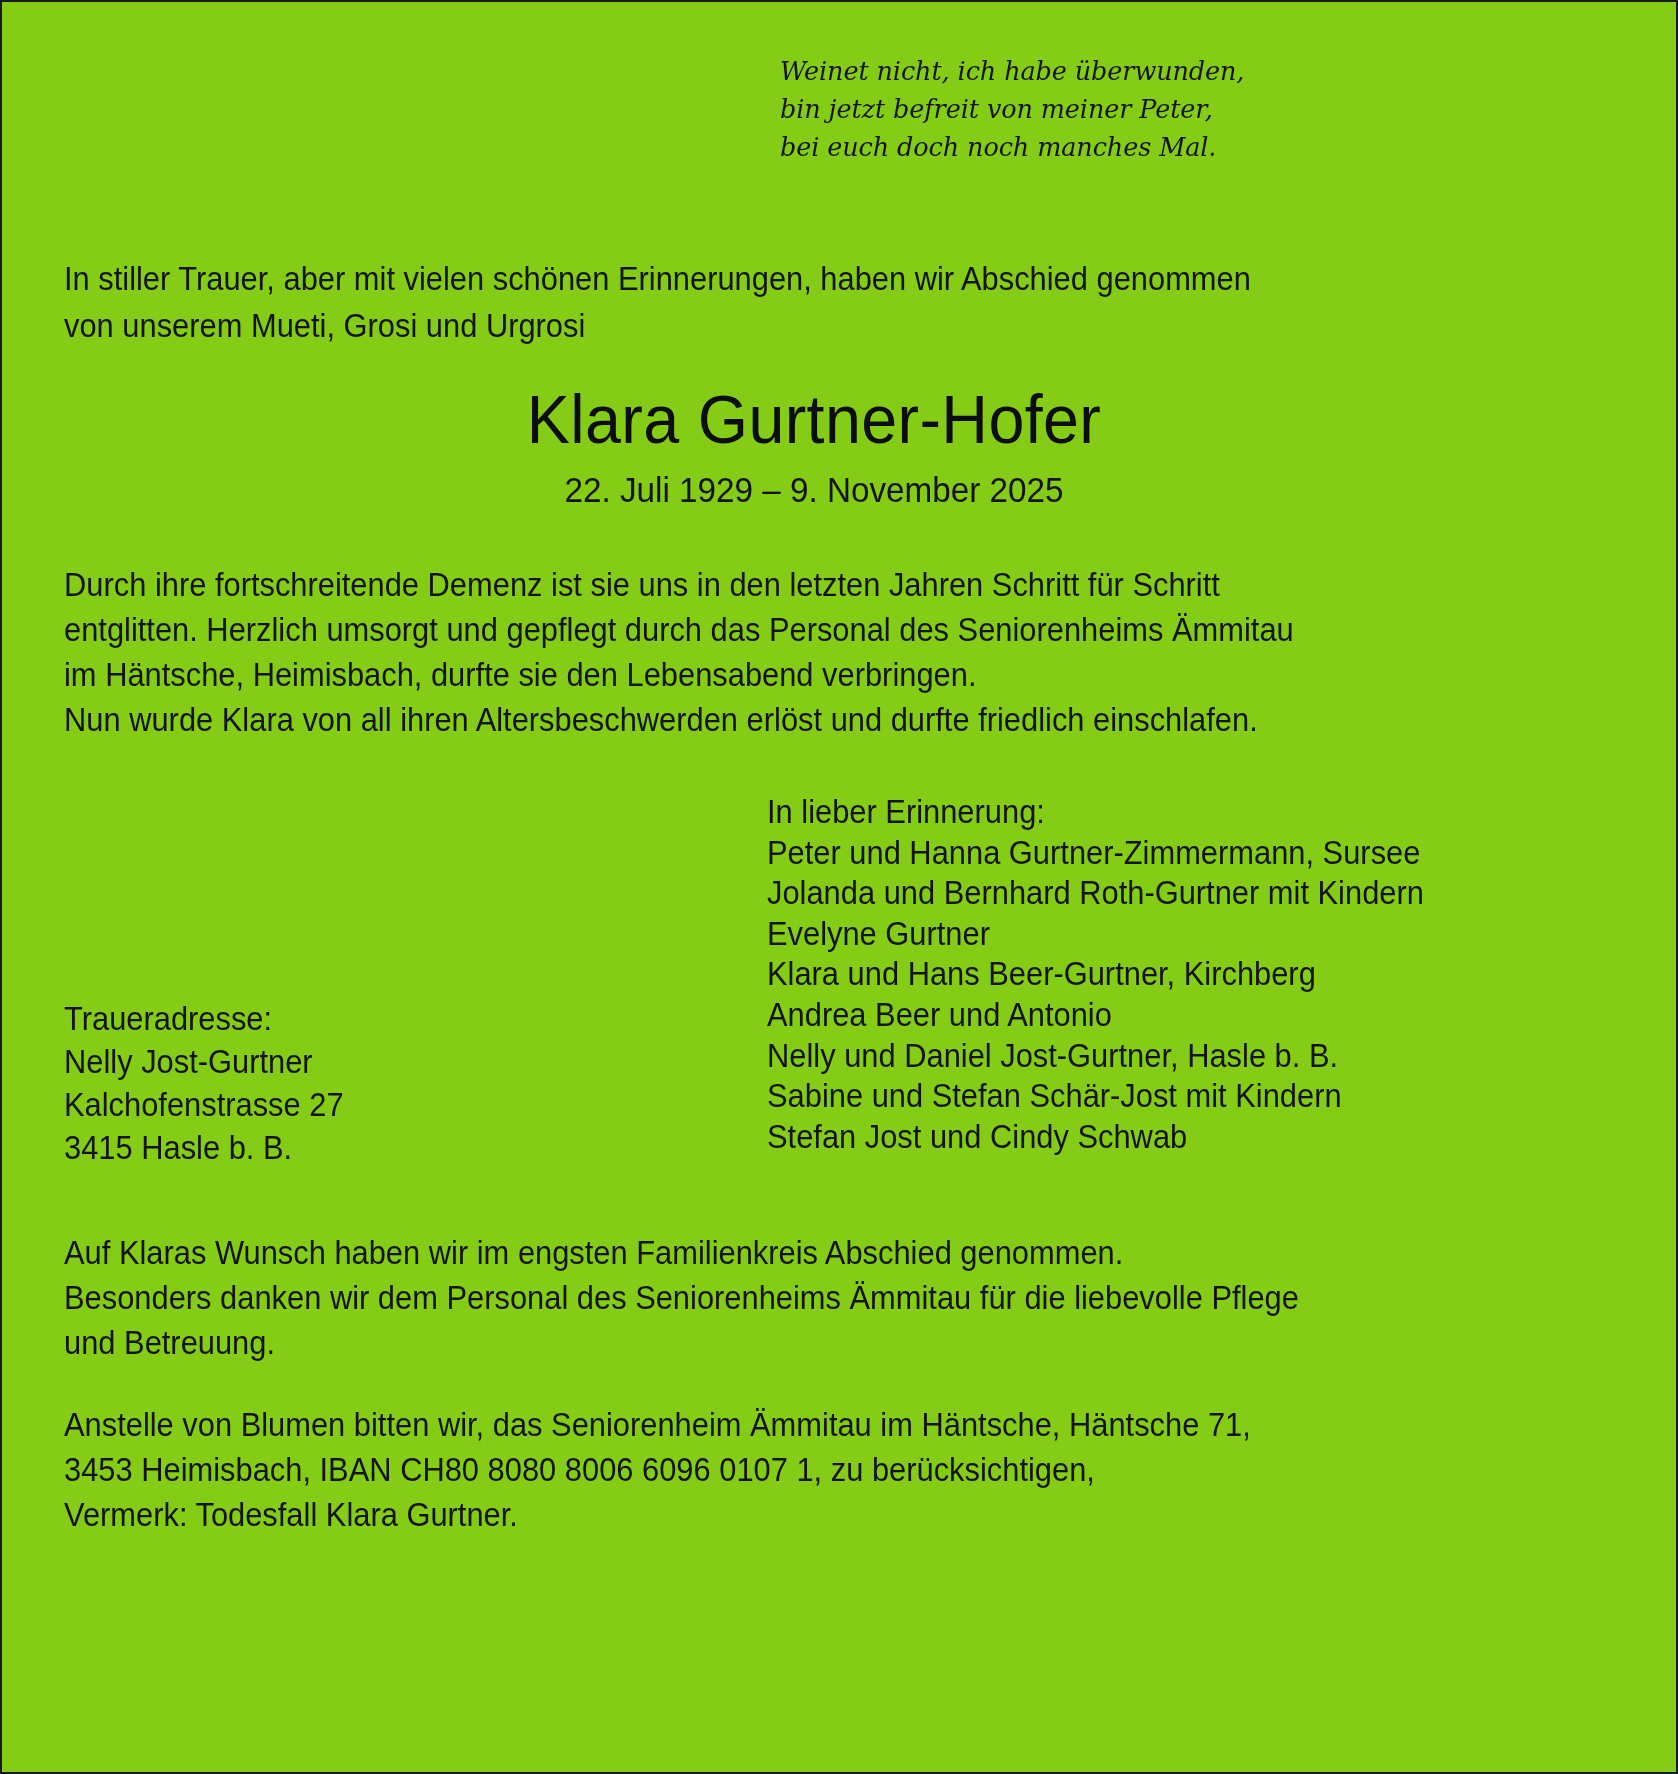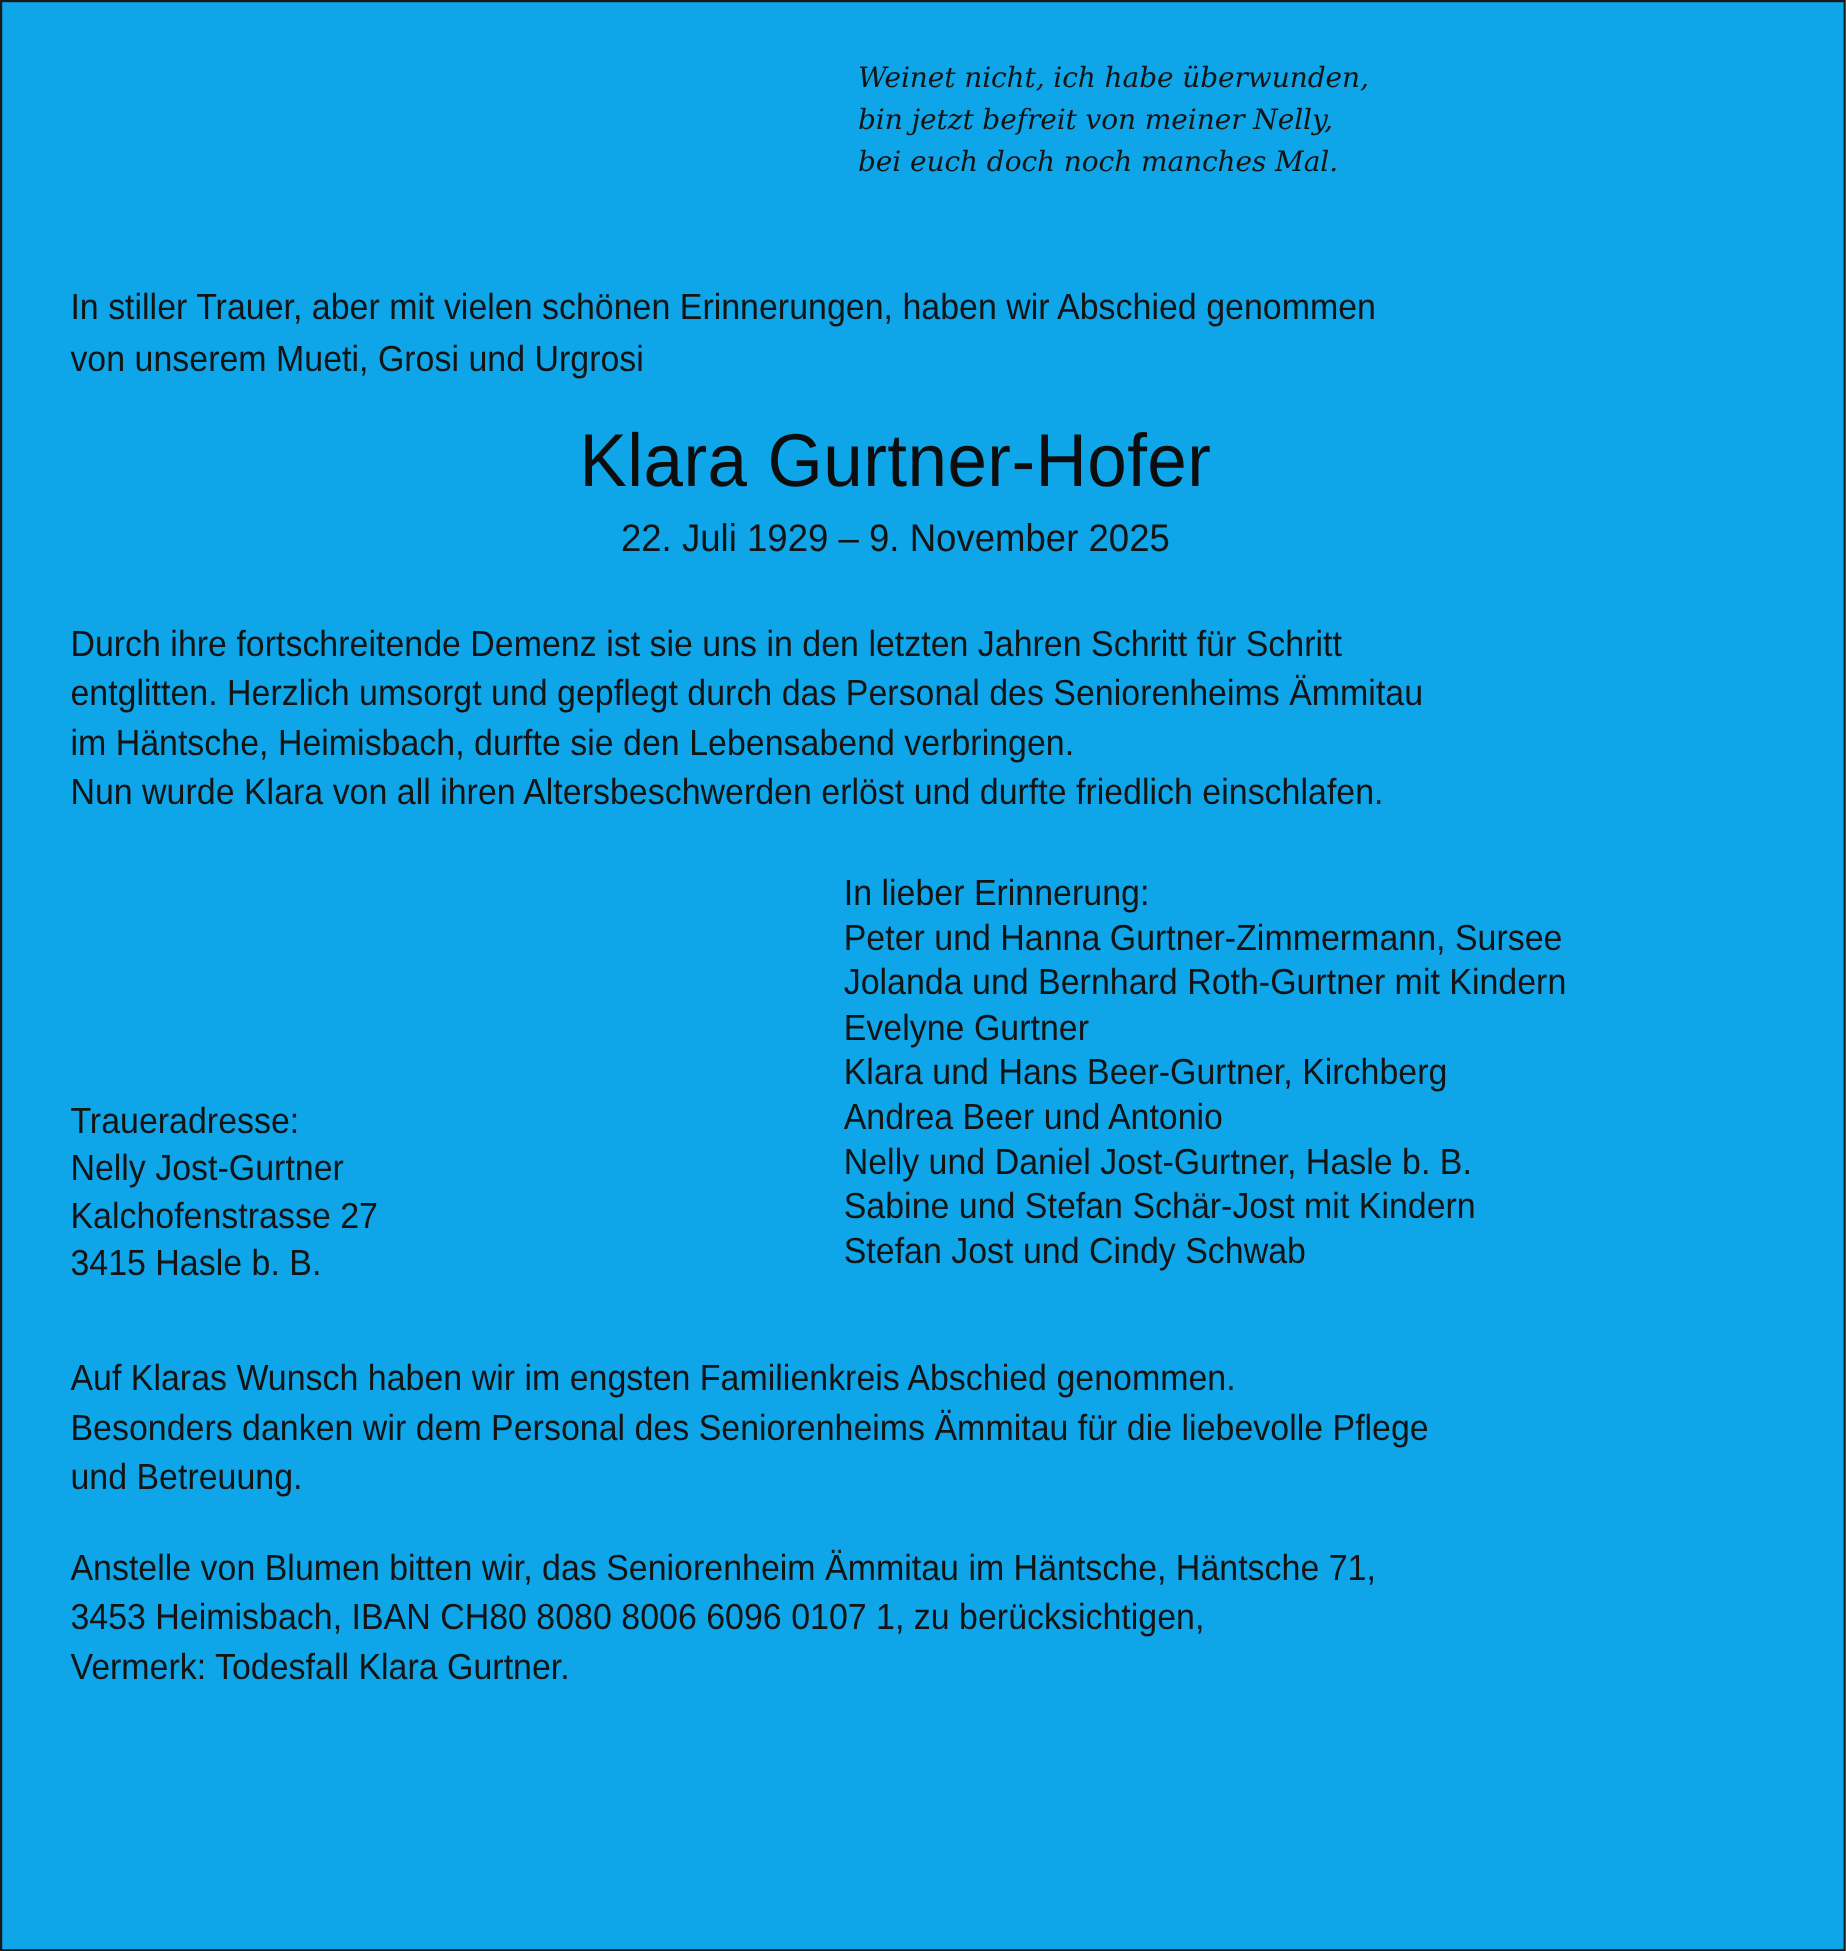--- a/index.html
+++ b/index.html
@@ -12,21 +12,21 @@
     height: 1774px;
     font-family: "Liberation Sans", sans-serif;
     color: #111111;
     overflow: hidden;
   }
   .page {
     position: relative;
     width: 1678px;
     height: 1774px;
     box-sizing: border-box;
-    background: #0ea5e9;
+    background: #84cc16;
     border: 2px solid #1a1a1a;
     padding: 0;
   }
   .inner {
     position: absolute;
     left: 62px;
     top: 0;
     width: 1556px;
     height: 1774px;
   }
@@ -156,21 +156,21 @@
   .donation div { white-space: nowrap; }
 </style>
 </head>
 <body>
 
 <div class="page">
   <div class="inner">
 
     <div class="verse">
       <div>Weinet nicht, ich habe überwunden,</div>
-      <div>bin jetzt befreit von meiner Nelly,</div>
+      <div>bin jetzt befreit von meiner Peter,</div>
       <div>bei euch doch noch manches Mal.</div>
     </div>
 
     <div class="intro body-text">
       <div>In stiller Trauer, aber mit vielen schönen Erinnerungen, haben wir Abschied genommen</div>
       <div>von unserem Mueti, Grosi und Urgrosi</div>
     </div>
 
     <div class="name body-text">Klara Gurtner-Hofer</div>
 

